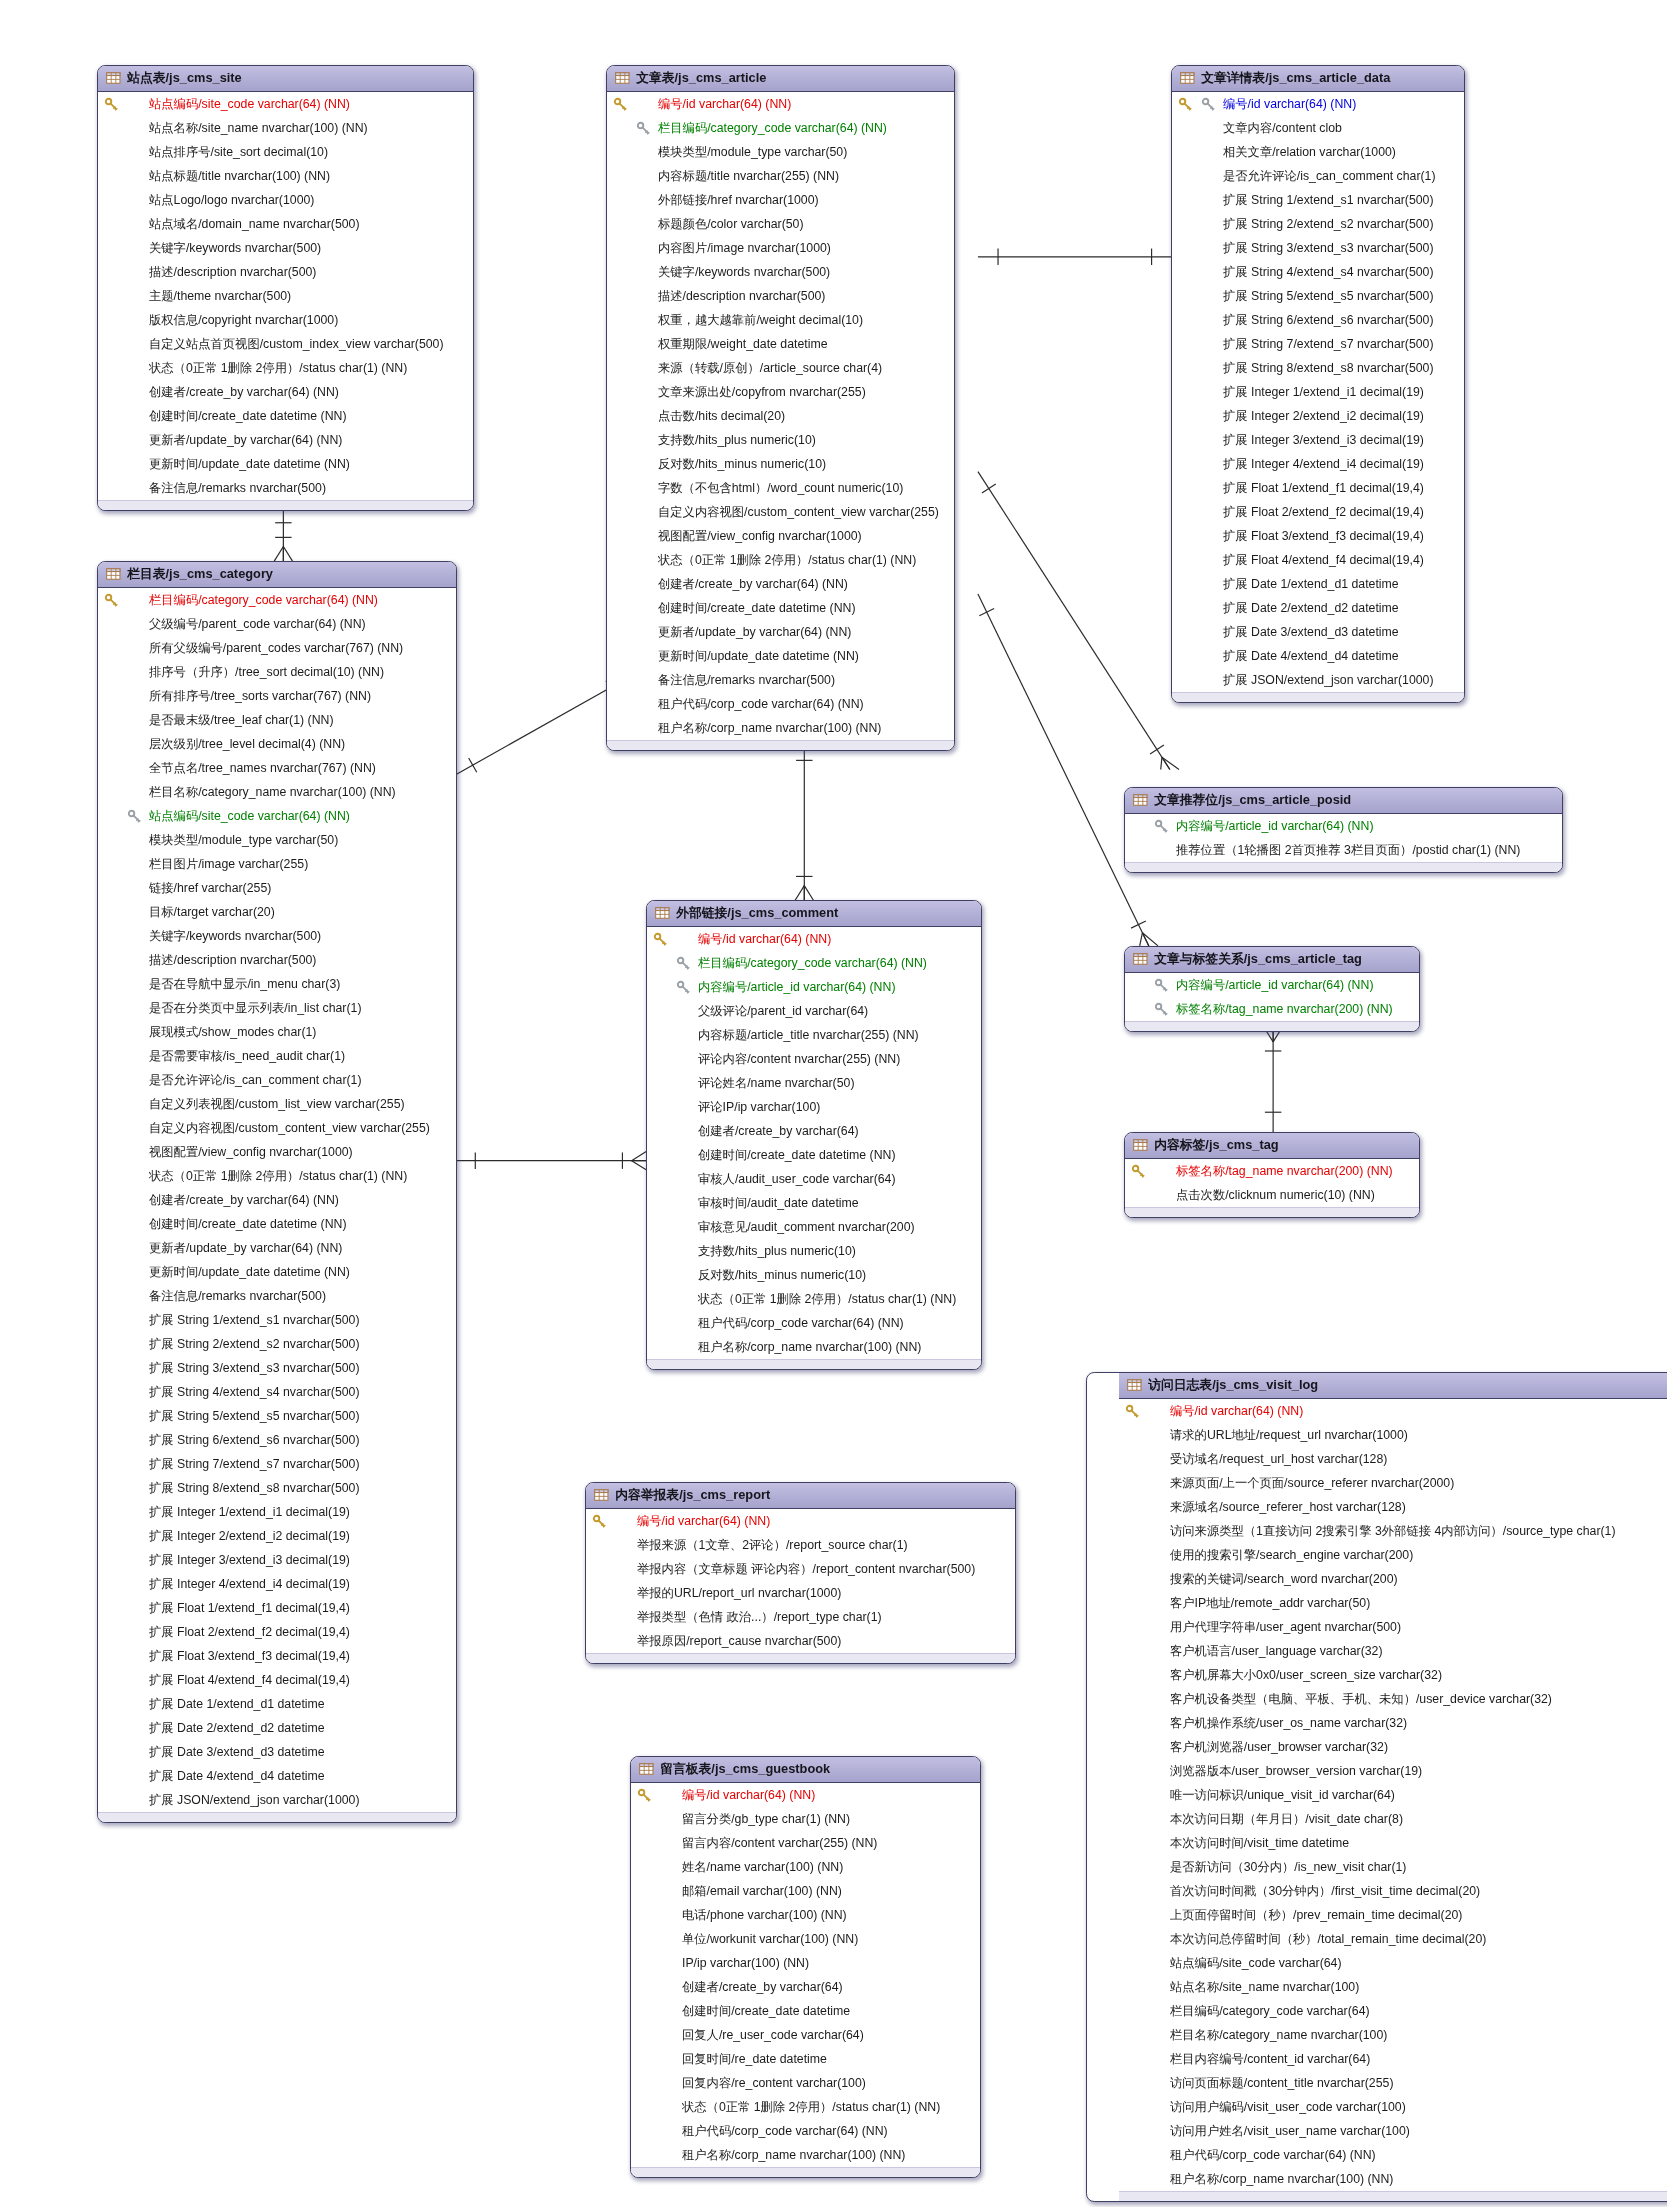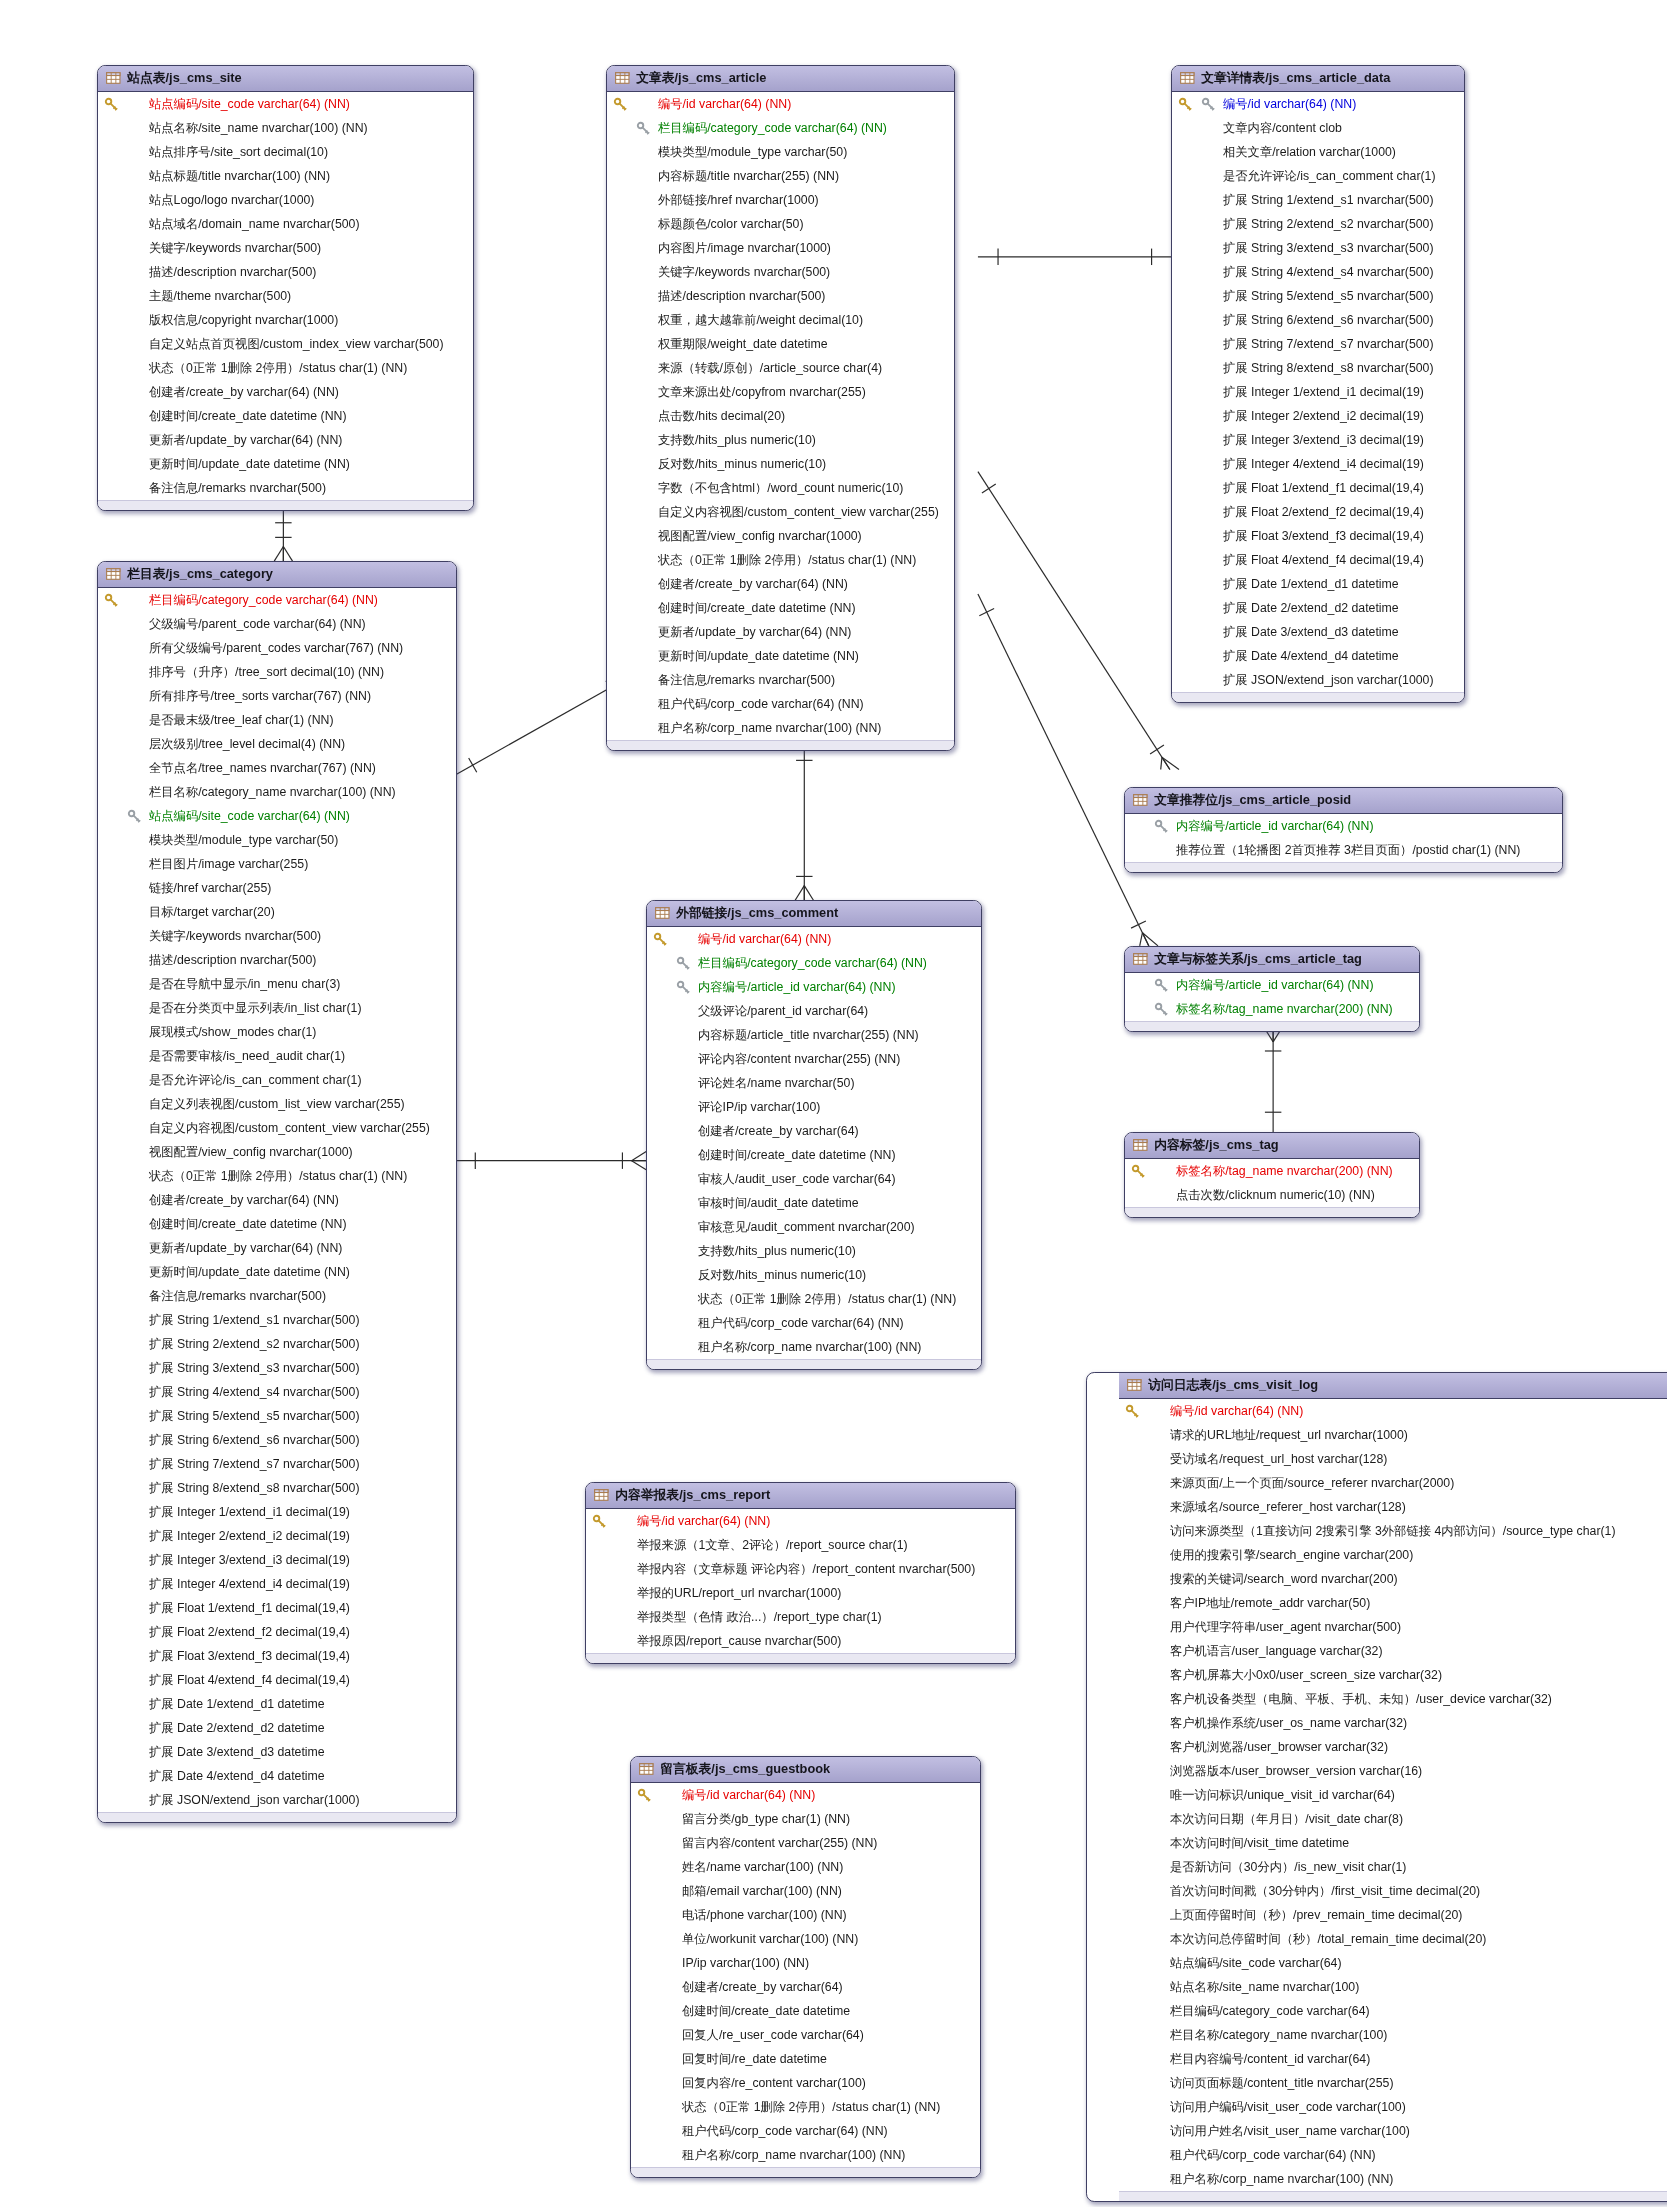--- a/index.html
+++ b/index.html
@@ -889,21 +889,21 @@
         <div class="row">
           <span class="ftext">客户机设备类型（电脑、平板、手机、未知）/user_device varchar(32)</span>
         </div>
         <div class="row">
           <span class="ftext">客户机操作系统/user_os_name varchar(32)</span>
         </div>
         <div class="row">
           <span class="ftext">客户机浏览器/user_browser varchar(32)</span>
         </div>
         <div class="row">
-          <span class="ftext">浏览器版本/user_browser_version varchar(16)</span>
+          <span class="ftext">浏览器版本/user_browser_version varchar(19)</span>
         </div>
         <div class="row">
           <span class="ftext">唯一访问标识/unique_visit_id varchar(64)</span>
         </div>
         <div class="row">
           <span class="ftext">本次访问日期（年月日）/visit_date char(8)</span>
         </div>
         <div class="row">
           <span class="ftext">本次访问时间/visit_time datetime</span>
         </div>

